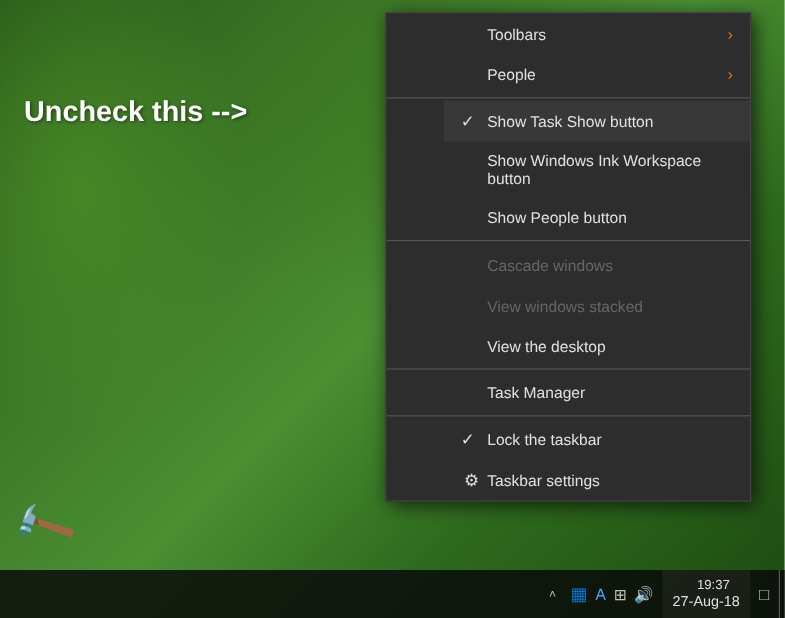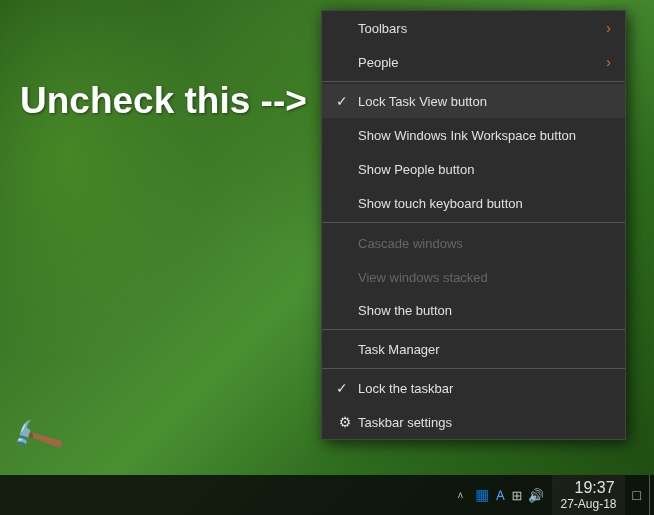--- a/index.html
+++ b/index.html
@@ -29,21 +29,21 @@
         radial-gradient(ellipse 300px 200px at 50% 20%, rgba(60,120,30,0.5) 0%, transparent 70%),
         radial-gradient(ellipse 250px 350px at 80% 50%, rgba(40,100,20,0.4) 0%, transparent 70%);
     }
 
     
     .annotation {
       position: absolute;
       top: 80px;
       left: 20px;
       color: white;
-      font-size: 37px;
+      font-size: 24px;
       font-weight: bold;
       text-shadow: 1px 1px 3px rgba(0,0,0,0.5);
       z-index: 10;
       pointer-events: none;
     }
 
     
     .hammer-icon {
       position: absolute;
       bottom: 55px;
@@ -68,20 +68,21 @@
     }
 
     .menu-item {
       display: flex;
       align-items: center;
       padding: 8px 14px;
       cursor: pointer;
       position: relative;
       min-height: 34px;
       user-select: none;
+      margin-left: 48px;
     }
 
     .menu-item.highlighted {
       background: #383838;
     }
 
     .menu-item.disabled {
       color: #666;
       cursor: default;
       align-items: flex-end;
@@ -160,21 +161,21 @@
       display: flex;
       flex-direction: column;
       align-items: center;
       justify-content: center;
       color: #e0e0e0;
       font-size: 11px;
       min-width: 60px;
     }
 
     .taskbar-clock .time {
-      font-size: 16px;
+      font-size: 11px;
       font-weight: 500;
       margin-left: 12px;
     }
 
     .taskbar-clock .date {
       font-size: 12px;
     }
 
     .taskbar-show-desktop {
       width: 5px;
@@ -223,54 +224,50 @@
   <div class="menu-item">
     <span class="check-icon"></span>
     <span class="item-label">People</span>
     <span class="arrow-icon">›</span>
   </div>
 
   <div class="separator"></div>
 
   <div class="menu-item highlighted">
     <span class="check-icon">✓</span>
-    <span class="item-label">Lock Task View button</span>
+    <span class="item-label">Show Task Show button</span>
   </div>
 
   <div class="menu-item">
     <span class="check-icon"></span>
     <span class="item-label">Show Windows Ink Workspace button</span>
   </div>
 
   <div class="menu-item">
     <span class="check-icon"></span>
     <span class="item-label">Show People button</span>
   </div>
 
-  <div class="menu-item">
-    <span class="check-icon"></span>
-    <span class="item-label">Show touch keyboard button</span>
-  </div>
 
   <div class="separator"></div>
 
   <div class="menu-item disabled">
     <span class="check-icon"></span>
     <span class="item-label">Cascade windows</span>
   </div>
 
   <div class="menu-item disabled">
     <span class="check-icon"></span>
     <span class="item-label">View windows stacked</span>
   </div>
 
 
   <div class="menu-item">
     <span class="check-icon"></span>
-    <span class="item-label">Show the button</span>
+    <span class="item-label">View the desktop</span>
   </div>
 
   <div class="separator"></div>
 
   <div class="menu-item">
     <span class="check-icon"></span>
     <span class="item-label">Task Manager</span>
   </div>
 
   <div class="separator"></div>

